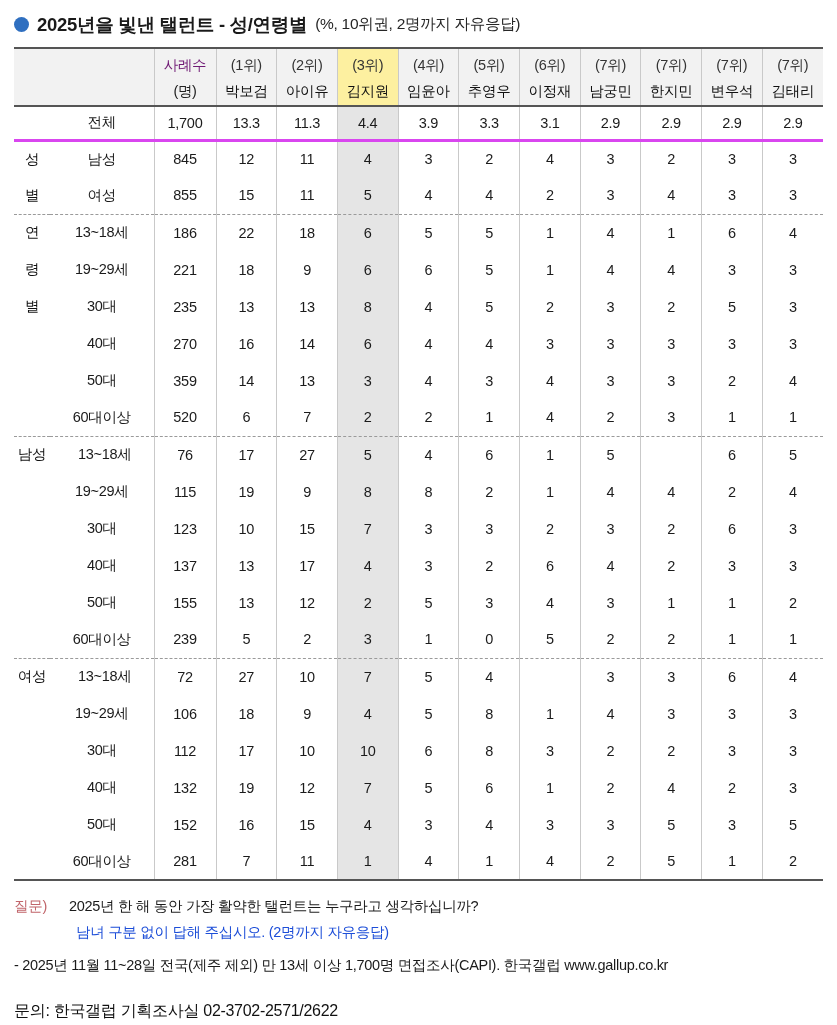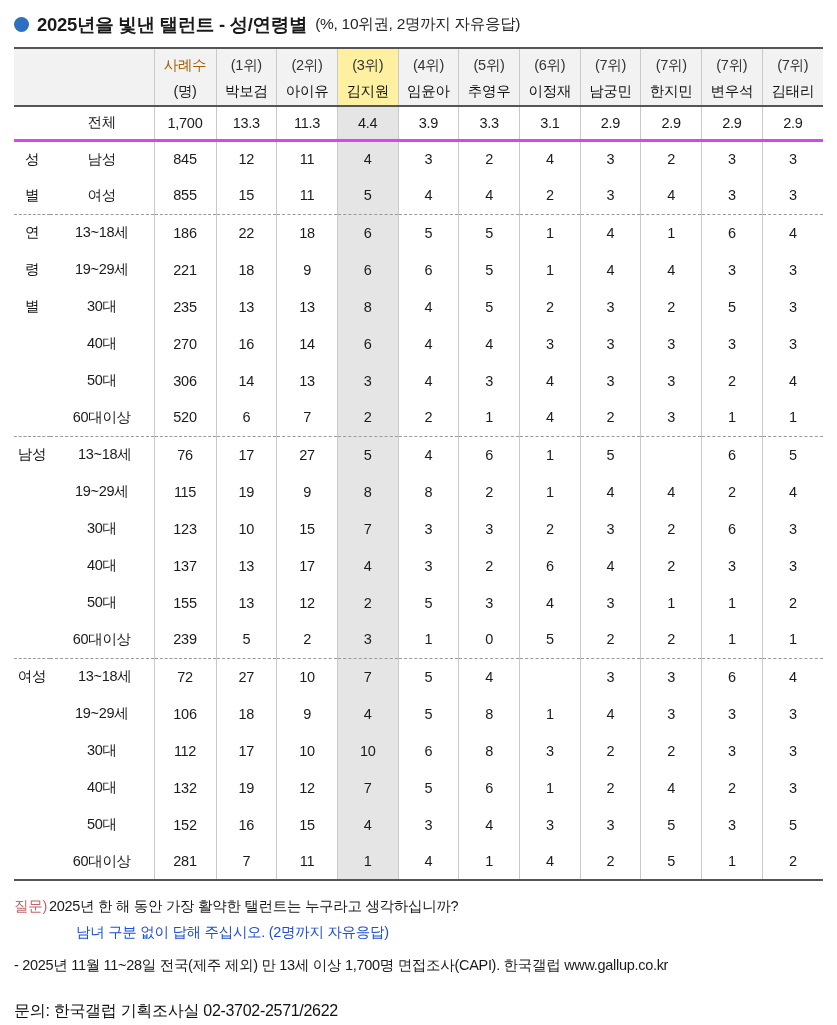--- a/index.html
+++ b/index.html
@@ -66,21 +66,21 @@
   col.c-d   { width: 60.7px; }
 
   
   thead td {
     background: #f2f2f2;
     height: 29px;
   }
   thead tr.r1 td { padding-top: 4px; }
   .hdr-rank { font-size: 13.5px; color: #333; }
   .hdr-name { font-size: 15px; font-weight: bold; color: #111; }
-  .hdr-n1 { font-size: 14.5px; color: #a16207; }
+  .hdr-n1 { font-size: 14.5px; color: #701a75; }
   .hdr-n2 { font-size: 13.5px; color: #222; }
 
   th.vline-l, td.vline-l { border-left: 1px solid #c9c9c9; }
   td.hl-col { background: #e5e5e5; }
   thead td.hl-col { background: #fdf0a0; }
   .hl-name { color: #111; font-weight: bold; }
 
   
   .top-b   { border-top: 2px solid #555; }
   .bot-b   { border-bottom: 2px solid #555; }
@@ -118,21 +118,21 @@
   td.lbl.narrow { padding-left: 6px; }
   td.num { font-size: 15px; color: #1b1b1b; }
 
   
   .notes {
     margin: 16px 0 0 14px;
     width: 810px;
   }
   .q-line {
     display: flex;
-    gap: 2px;
+    gap: 22px;
     align-items: flex-start;
     font-size: 14.5px;
     letter-spacing: -0.3px;
   }
   .q-tag { color: #c1666b; flex: none; }
   .q-text { color: #1a1a1a; }
   .q-text2 {
     margin-left: 62px;
     font-size: 14.5px;
     color: #1d4ed8;
@@ -313,21 +313,21 @@
           <td class="num vline-l">4</td>
           <td class="num vline-l">3</td>
           <td class="num vline-l">3</td>
           <td class="num vline-l">3</td>
           <td class="num vline-l">3</td>
           <td class="num vline-l">3</td>
         </tr>
         <tr class="data-row">
           <td class="grp"></td>
           <td class="lbl">50대</td>
-          <td class="num vline-l">306</td>
+          <td class="num vline-l">359</td>
           <td class="num vline-l">14</td>
           <td class="num vline-l">13</td>
           <td class="num vline-l hl-col">3</td>
           <td class="num vline-l">4</td>
           <td class="num vline-l">3</td>
           <td class="num vline-l">4</td>
           <td class="num vline-l">3</td>
           <td class="num vline-l">3</td>
           <td class="num vline-l">2</td>
           <td class="num vline-l">4</td>

